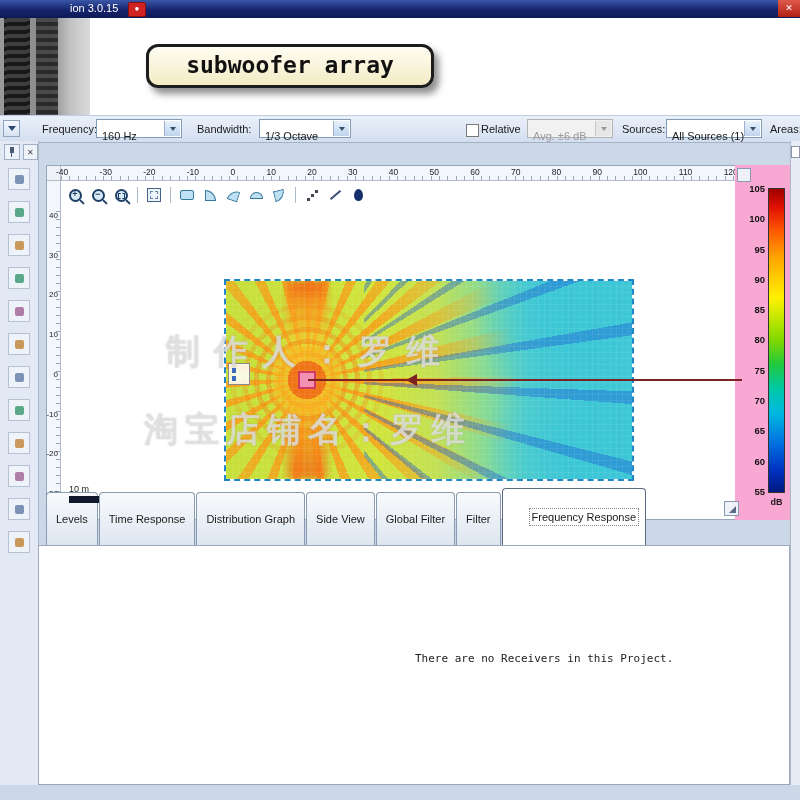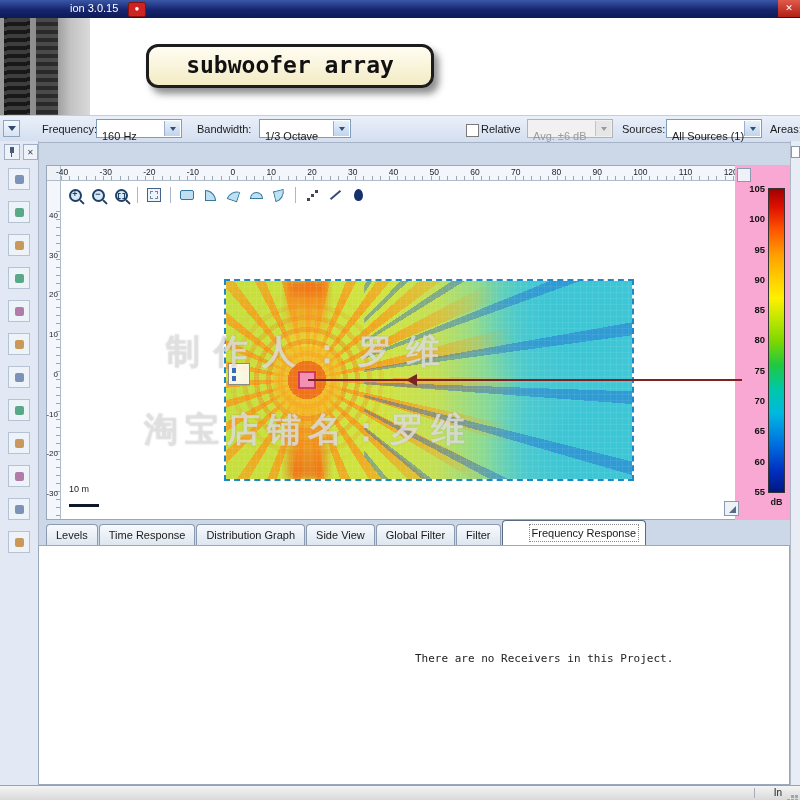--- a/index.html
+++ b/index.html
@@ -135,42 +135,42 @@
   .array-chip::before{content:"";position:absolute;left:3px;top:4px;width:4px;height:5px;background:#3a6ac0;}
   .array-chip::after{content:"";position:absolute;left:3px;top:12px;width:4px;height:5px;background:#3a6ac0;}
   .aim-line{position:absolute;left:247px;top:198px;width:436px;height:2px;background:#7c2222;z-index:4;}
   .aim-arrow{position:absolute;left:345px;top:193px;width:0;height:0;z-index:4;
      border-top:6px solid transparent;border-bottom:6px solid transparent;border-right:11px solid #7c2222;}
   .watermark{position:absolute;z-index:5;color:rgba(225,225,225,.8);text-shadow:0 0 2px rgba(130,130,130,.35);
      font-size:34px;font-weight:bold;white-space:nowrap;pointer-events:none;}
   .wm1{left:105px;top:148px;letter-spacing:14px;}
   .wm2{left:83px;top:226px;letter-spacing:7px;}
   .scale-note{position:absolute;left:8px;top:303px;font-size:9px;color:#222;z-index:6;}
-  .scale-note span{display:inline-block;min-width:30px;border-bottom:3px solid #0f172a;padding-bottom:10px;}
+  .scale-note span{display:inline-block;min-width:30px;border-bottom:7px solid #0f172a;padding-bottom:2px;}
   .vp-corner-btn{position:absolute;right:3px;bottom:3px;width:15px;height:15px;border:1px solid #8a9ab0;
      background:#eef2f8;z-index:6;box-sizing:border-box;}
   .corner-tri{position:absolute;right:2px;bottom:2px;width:0;height:0;border-left:7px solid transparent;border-bottom:7px solid #5a6a84;}
 
   
   .colorbar-panel{position:absolute;left:735px;top:165px;width:55px;height:355px;background:#f9a8d4;}
   .cb-btn{position:absolute;left:2px;top:3px;width:12px;height:12px;border:1px solid #8a9ab0;background:#eef2f8;}
   .cb-bar{position:absolute;left:33px;top:23px;width:17px;height:305px;border:1px solid #333;box-sizing:border-box;
      background:linear-gradient(180deg,#a00000 0%,#e01000 6%,#ff5a00 14%,#ffa000 22%,#ffd000 30%,#fff000 36%,
         #c8e800 42%,#80d800 50%,#20c840 58%,#00c8a8 66%,#00b8e0 74%,#0070e0 84%,#0030c0 93%,#001880 100%);}
   .cb-labels{position:absolute;left:0;width:30px;top:18px;height:314px;display:flex;flex-direction:column;
      justify-content:space-between;align-items:flex-end;font-size:9.5px;font-weight:600;color:#111;padding-right:1px;}
   .cb-unit{position:absolute;left:33px;top:332px;width:17px;text-align:center;font-size:9px;font-weight:bold;}
 
   
   .right-rail{position:absolute;left:790px;top:141px;width:10px;height:644px;background:#e8ecf4;border-left:1px solid #b0b8c8;box-sizing:border-box;}
   .rr-btn{margin:5px auto 0;width:7px;height:10px;background:#fff;border:1px solid #8a96aa;}
 
   
   .bottom-tabs{position:absolute;left:38px;top:521px;width:752px;height:24px;display:flex;align-items:flex-end;padding-left:8px;box-sizing:border-box;}
-  .btab{height:20px;margin-right:1px;padding:0 9px;display:flex;align-items:center;font-size:11px;white-space:nowrap;
+  .btab{height:20px;margin-right:1px;padding:16px 9px;display:flex;align-items:center;font-size:11px;white-space:nowrap;
         background:linear-gradient(#f8fafc,#dde6f0);border:1px solid #8a9ab0;border-bottom:none;border-radius:4px 4px 0 0;}
   .btab.active{background:#fff;height:24px;z-index:3;border-color:#5a6a80;}
   .btab.active .btab-label{outline:1px dotted #8a8a8a;outline-offset:2px;margin-left:20px;}
 
   
   .bottom-panel{position:absolute;left:38px;top:545px;width:752px;height:240px;background:#fff;border:1px solid #9aa8bc;box-sizing:border-box;}
   .no-receivers{position:absolute;left:376px;top:106px;font-family:"DejaVu Sans Mono",monospace;font-size:11px;color:#222;}
 
   
   .statusbar{position:absolute;left:0;top:785px;width:800px;height:15px;background:linear-gradient(#f4f4f4,#d9d9d9);
@@ -441,19 +441,14 @@
 
       <div class="btab active">
         <span class="btab-label">Frequency Response</span>
       </div>
     </div>
 
   <div class="bottom-panel">
     <div class="no-receivers">There are no Receivers in this Project.</div>
   </div>
 
-  <div class="statusbar">
-    <span class="status-sep"></span>
-    <span class="status-right">In</span>
-    <span class="grip"></span>
-  </div>
 
 </div>
 
 </body></html>

